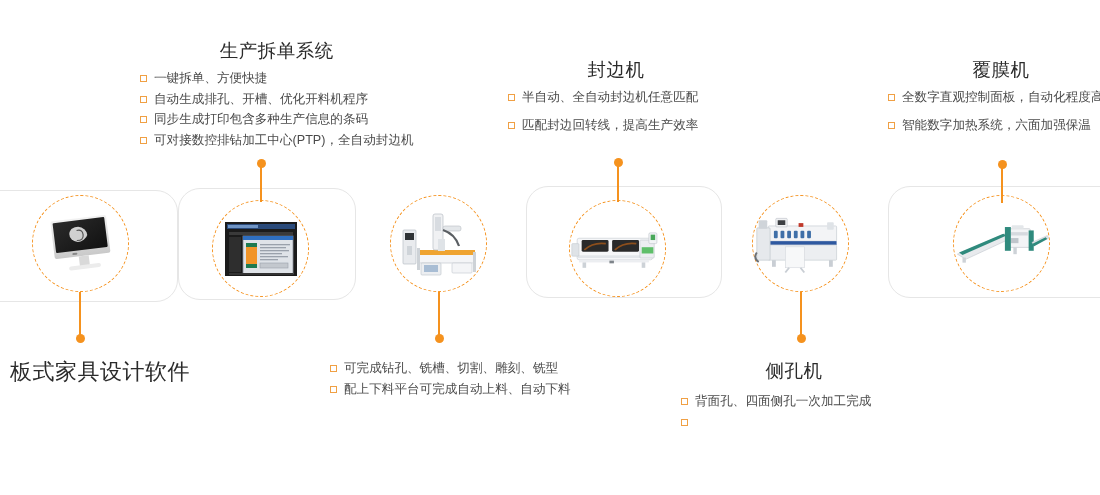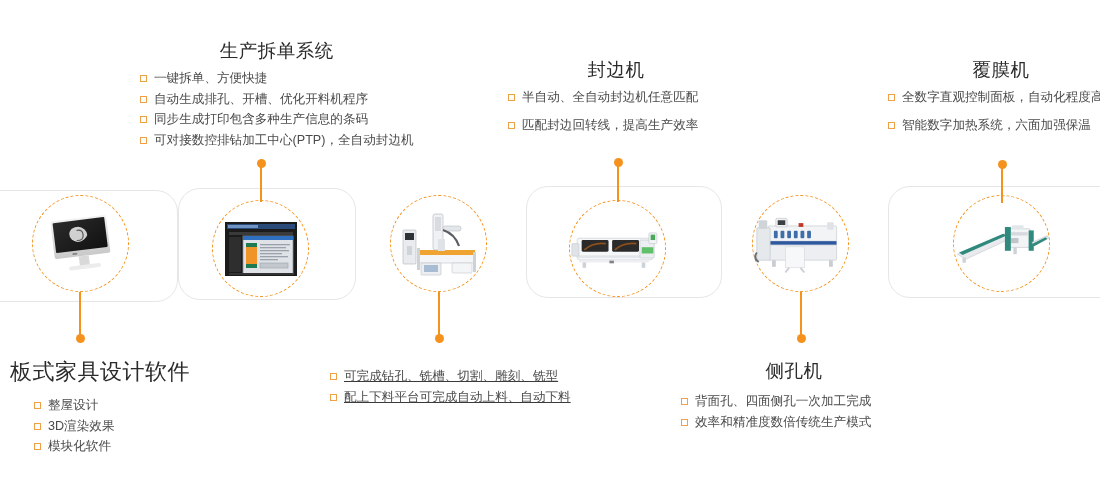--- a/index.html
+++ b/index.html
@@ -319,56 +319,41 @@
         </li>
       <li>
           <span class="sq"></span>
           <span>智能数字加热系统，六面加强保温</span>
         </li>
     </ul>
   </div>
 
   <div class="block left" style="left:10px; top:357px;">
     <div class="heading">板式家具设计软件</div>
-    <ul class="bullets" style="margin-left:24px; margin-top:12px;">
-      <li>
-          <span class="sq"></span>
-          <span>整屋设计</span>
-        </li>
-      <li>
-          <span class="sq"></span>
-          <span>3D渲染效果</span>
-        </li>
-      <li>
-          <span class="sq"></span>
-          <span>模块化软件</span>
-        </li>
-    </ul>
   </div>
 
   <div class="block center" style="left:330px; top:358px;">
-    <ul class="bullets" style="margin-top:12px;text-decoration:underline;">
+    <ul class="bullets" style="margin-top:4px;">
       <li>
           <span class="sq"></span>
           <span>可完成钻孔、铣槽、切割、雕刻、铣型</span>
         </li>
       <li>
           <span class="sq"></span>
           <span>配上下料平台可完成自动上料、自动下料</span>
         </li>
     </ul>
   </div>
 
   <div class="block center" style="left:681px; top:358px;">
     <div class="heading" style="width:226px;">侧孔机</div>
     <ul class="bullets" style="margin-top:12px;">
       <li>
           <span class="sq"></span>
           <span>背面孔、四面侧孔一次加工完成</span>
         </li>
       <li>
           <span class="sq"></span>
-          <span>效率和精准度数倍传统生产模式</span>
         </li>
     </ul>
   </div>
 
 </div>
 
 </body></html>

